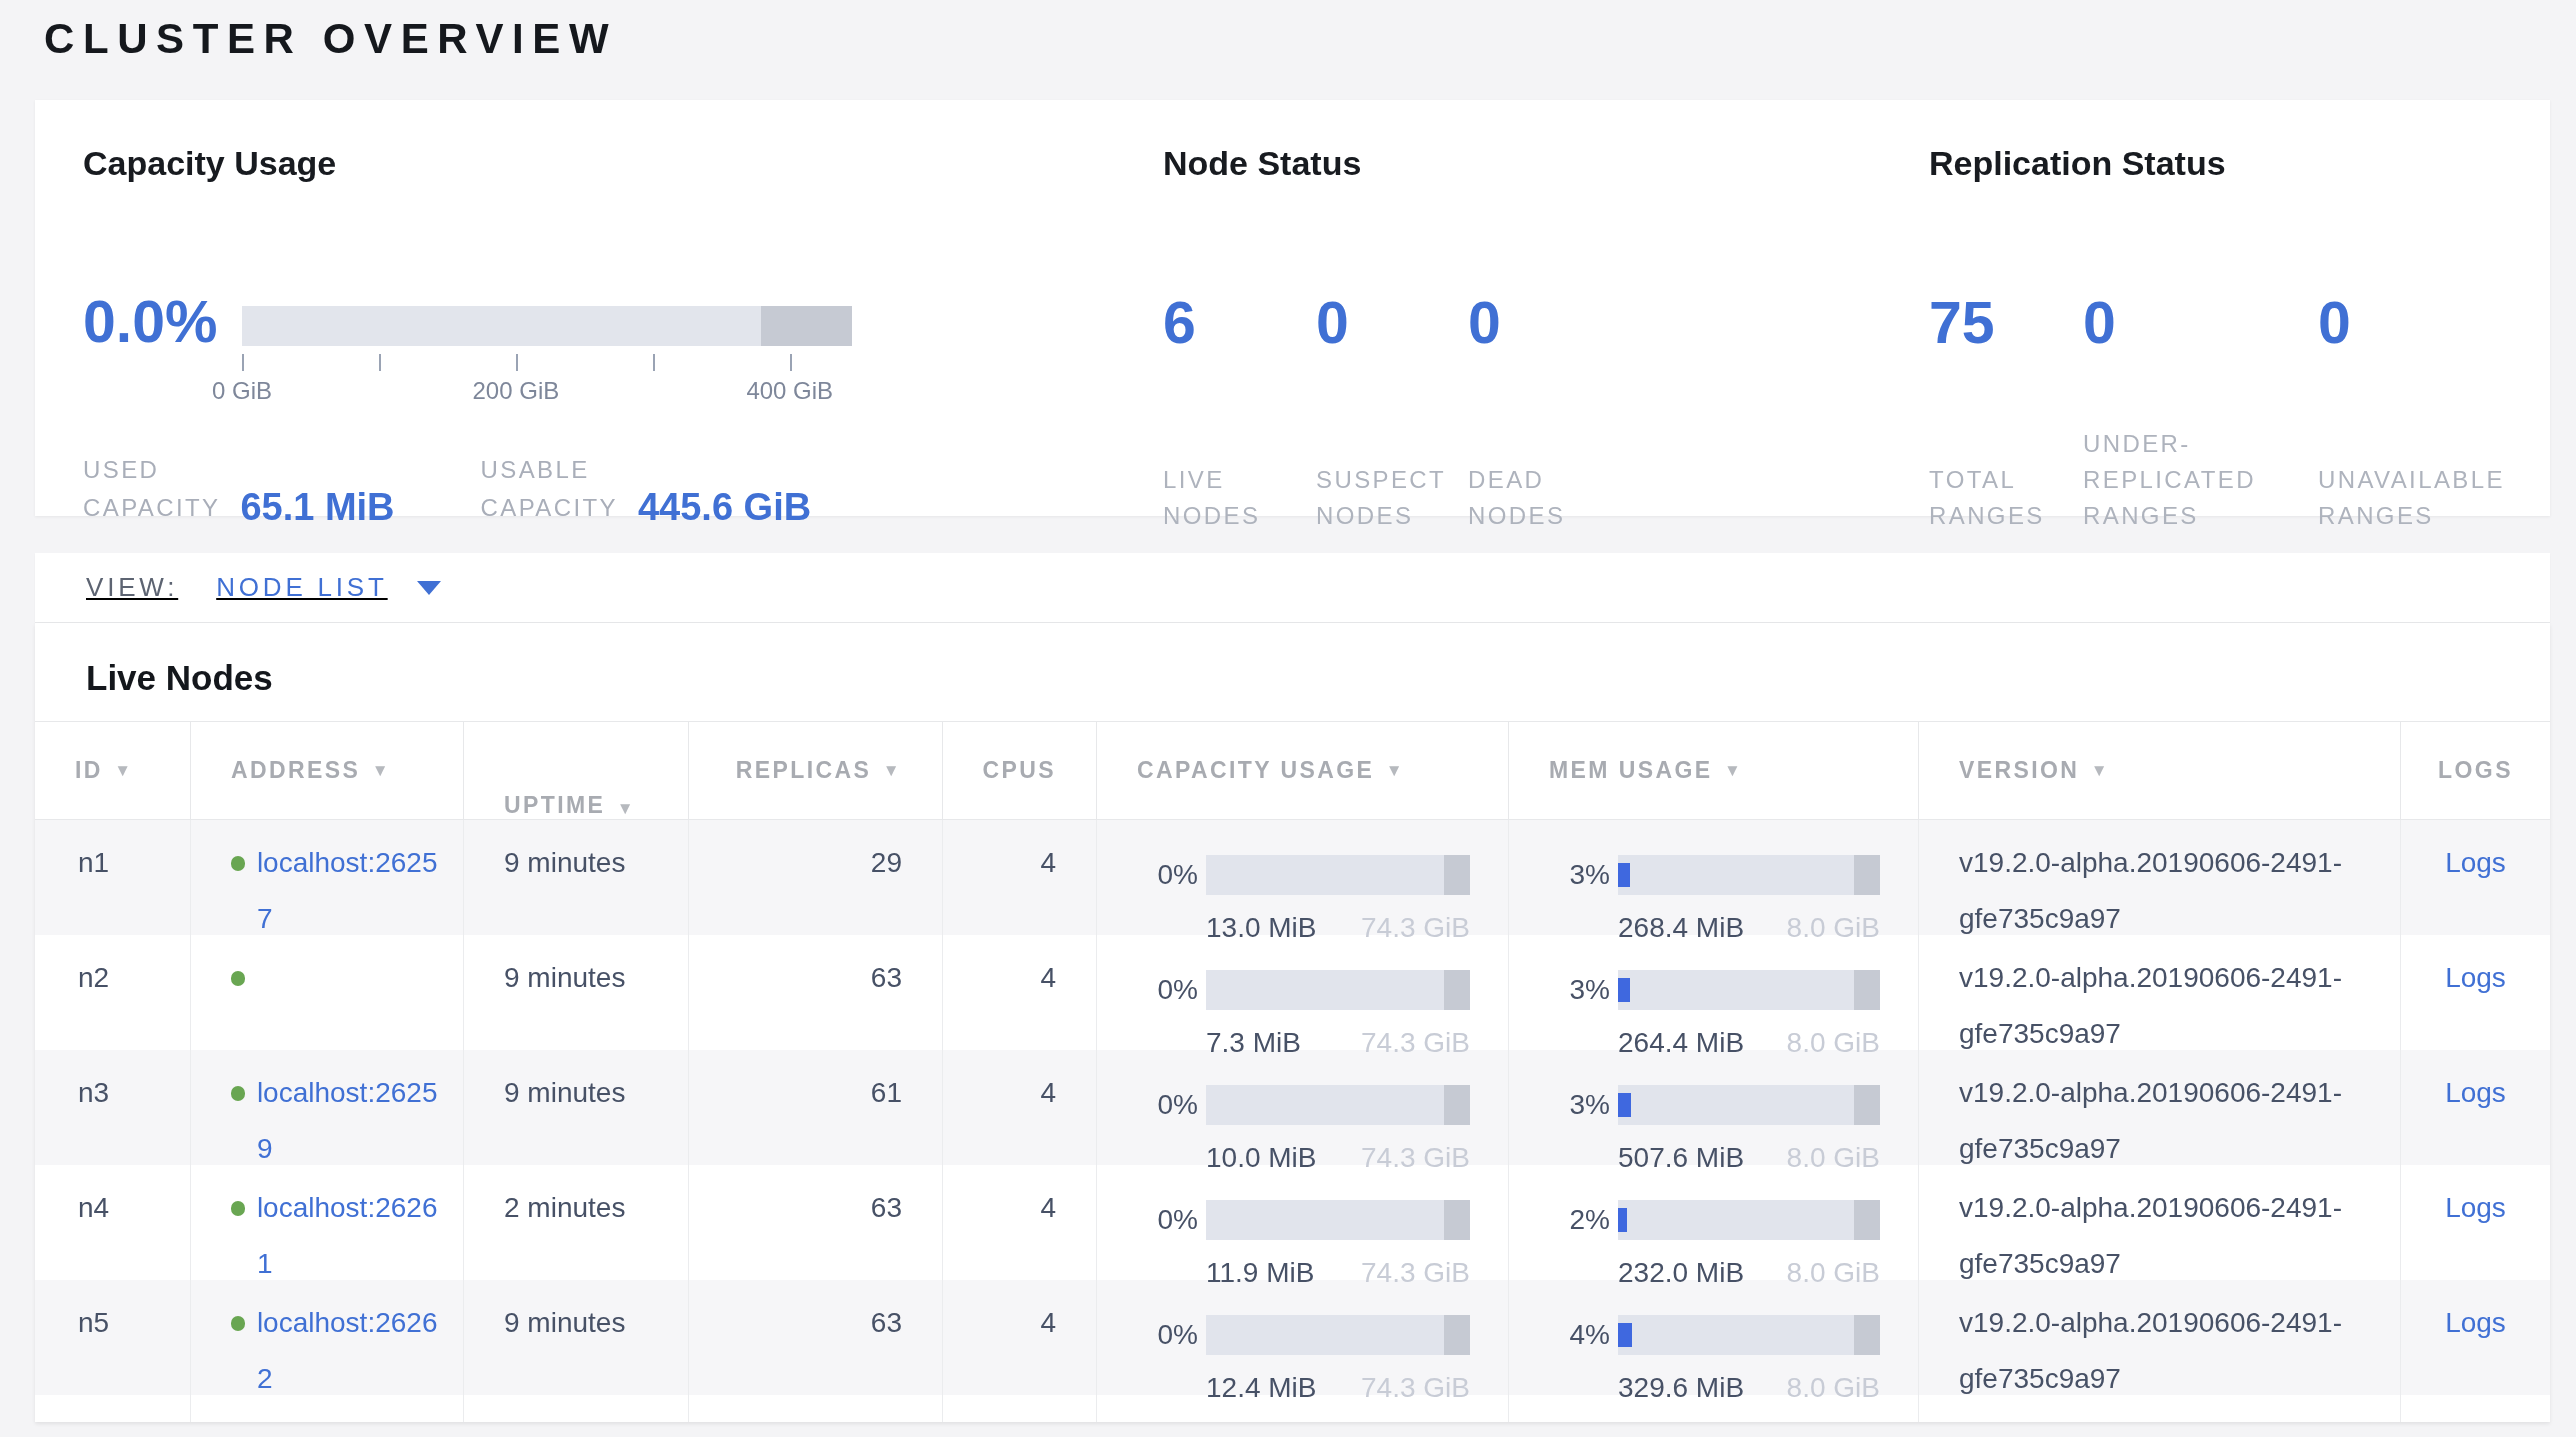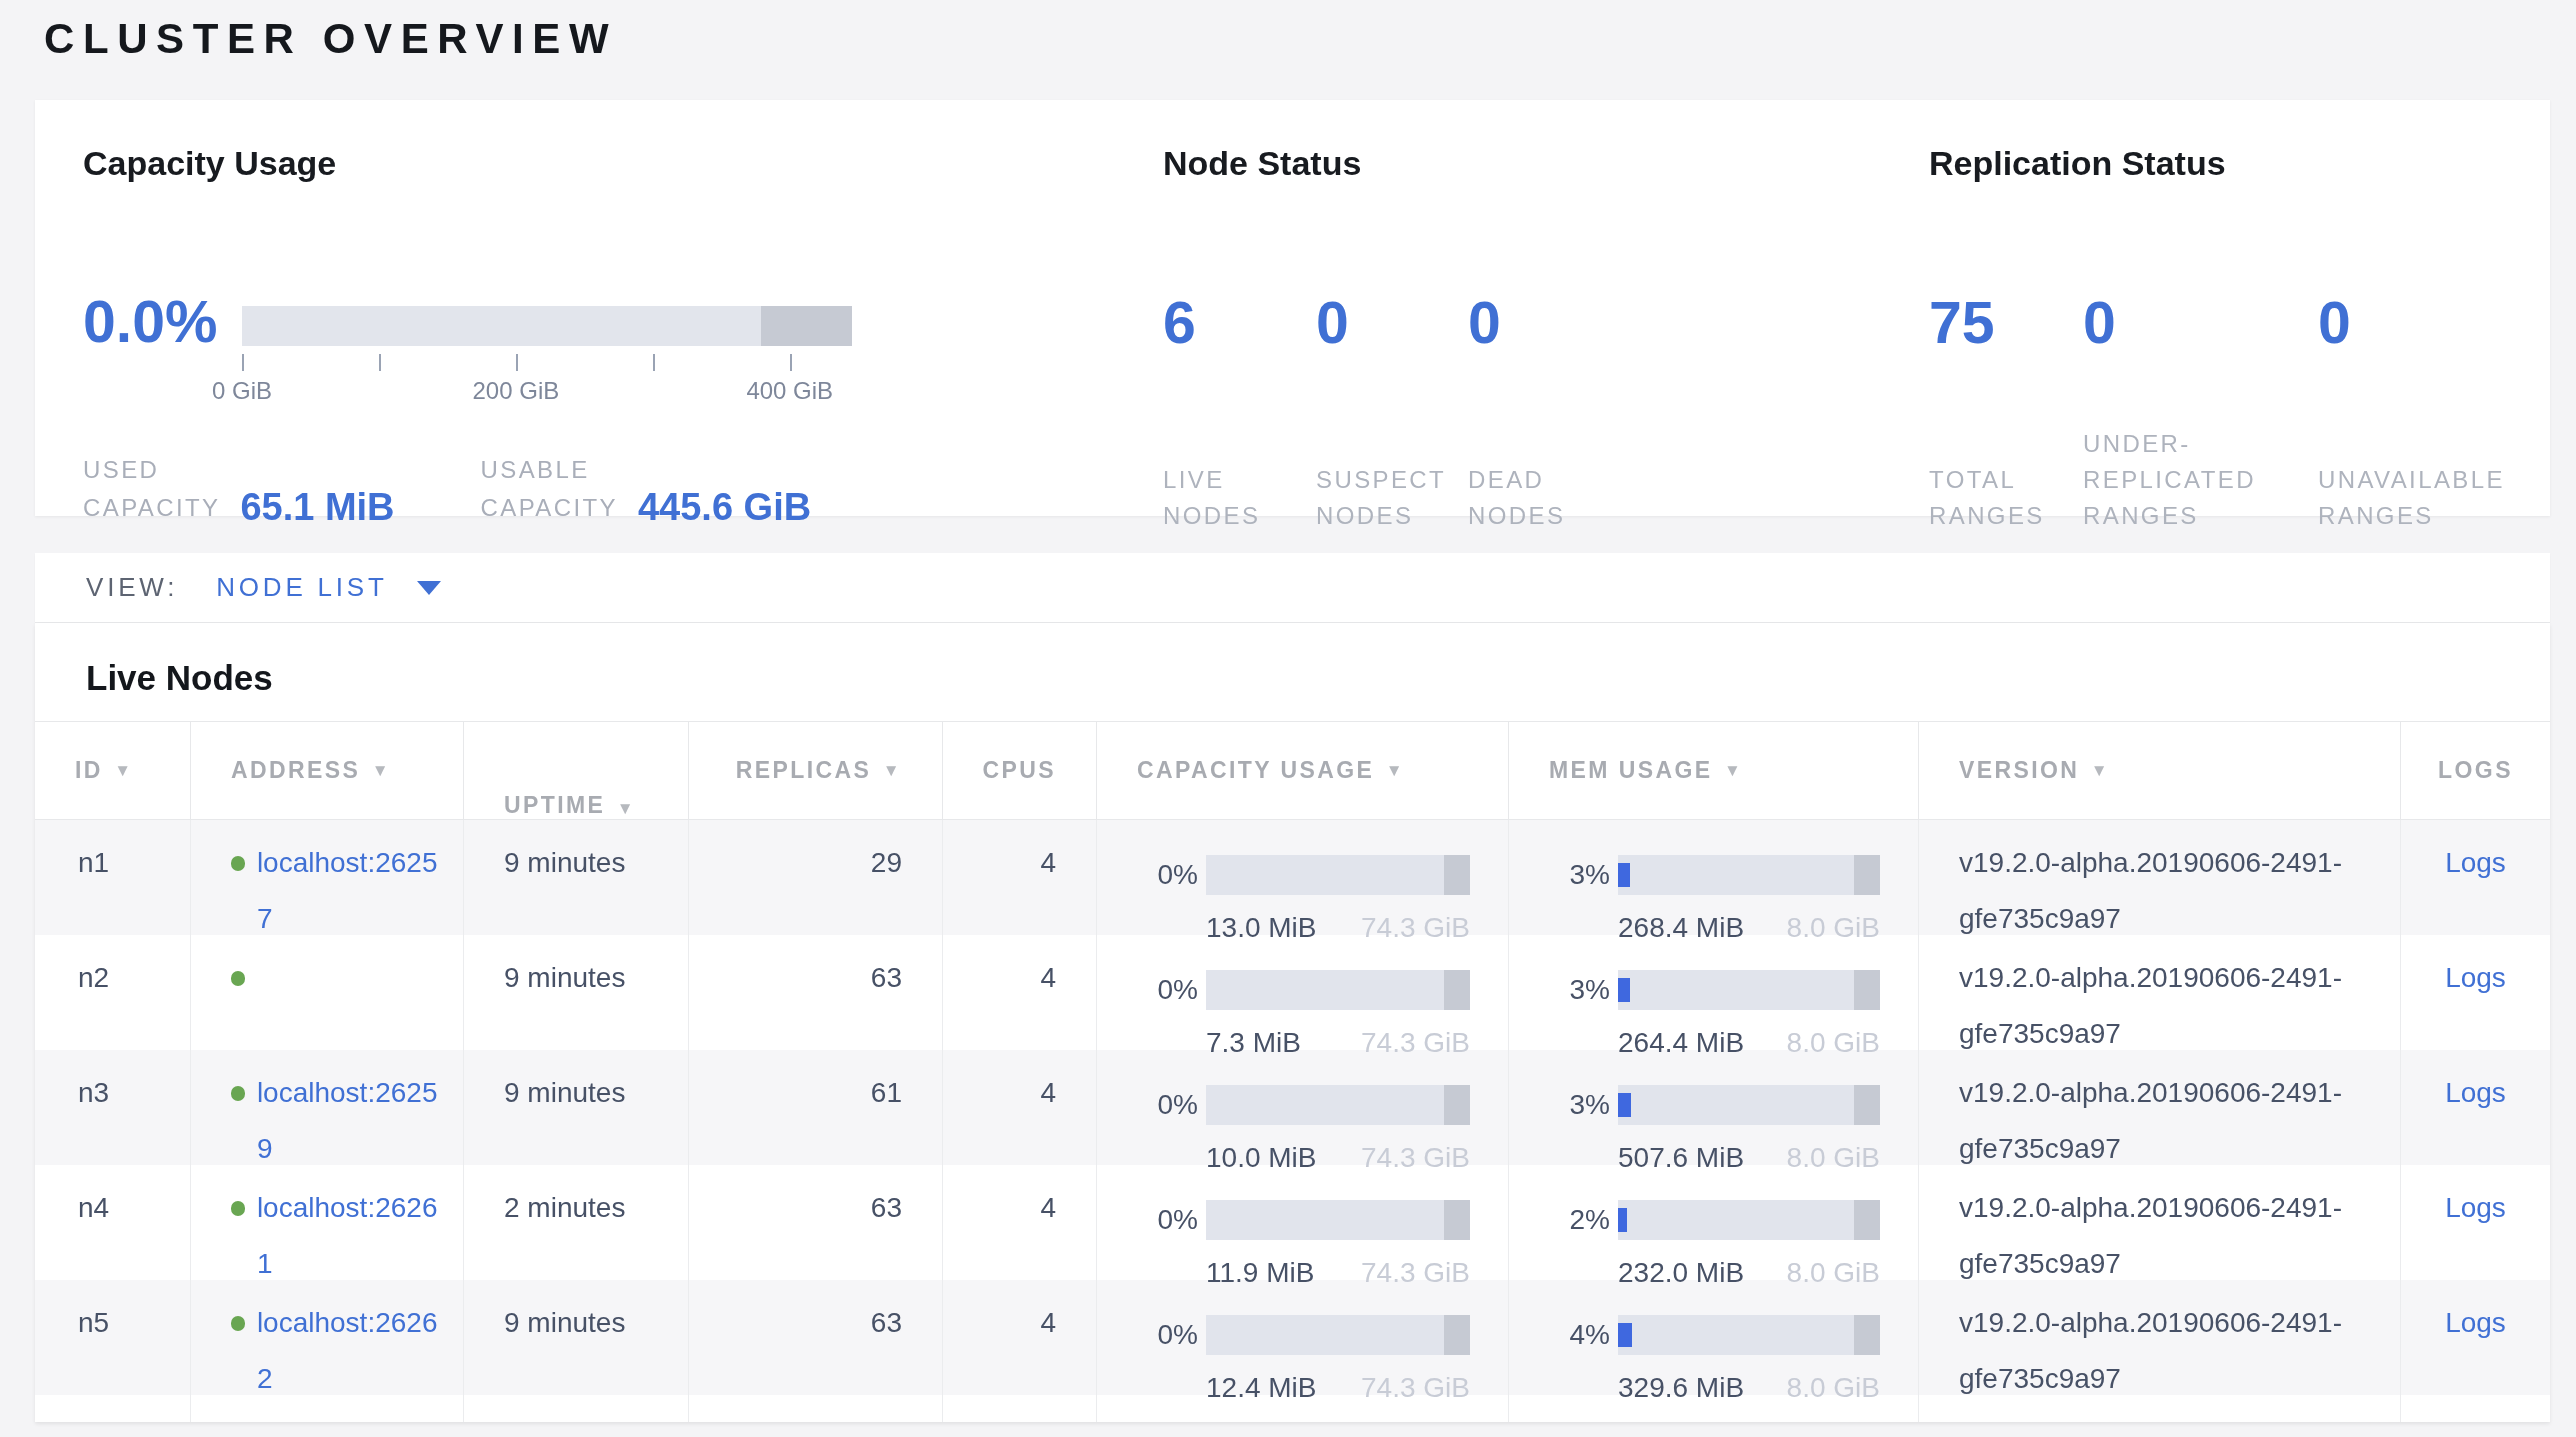--- a/index.html
+++ b/index.html
@@ -41,21 +41,21 @@
   .sec-nodes .status-item:nth-child(1){width:153px;}
   .sec-nodes .status-item:nth-child(2){width:152px;}
   .sec-nodes .status-item:nth-child(3){width:144px;}
   .sec-replication .status-item:nth-child(1){width:154px;gap:20px;}
   .sec-replication .status-item:nth-child(2){width:235px;}
   .sec-replication .status-item:nth-child(3){width:226px;}
 
   
   .view-bar { position:absolute; left:35px; top:553px; width:2515px; height:70px;
     background:#ffffff; display:flex; align-items:center;
-    border-bottom:1.9px solid #e7e8ea; box-shadow:0 1px 1.9px rgba(0,0,0,0.04); }
+    border-bottom:1.9px solid #e7e8ea; box-shadow:0 1px 1.9px rgba(0,0,0,0.04);text-decoration:underline; }
   .view-label { margin-left:51px; font-size:26px; letter-spacing:3.8px; color:#5d6472; }
   .view-select { margin-left:38px; display:flex; align-items:center; cursor:pointer; }
   .view-selected { font-size:26px; letter-spacing:3.8px; color:#4070d4; }
   .caret-down { margin-left:29px; width:0; height:0;
     border-left:12.5px solid transparent; border-right:12.5px solid transparent;
     border-top:14.4px solid #4070d4; }
 
   
   .table-panel { position:absolute; left:35px; top:623px; width:2515px; height:799px;
     background:#ffffff; box-shadow:0 1.9px 3.8px rgba(0,0,0,0.08); overflow:hidden; }

